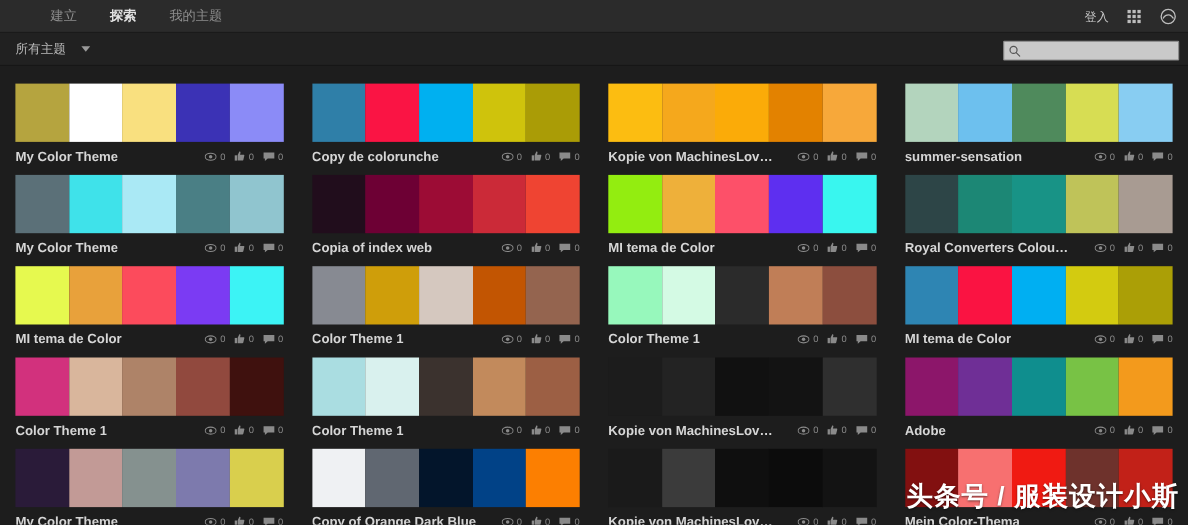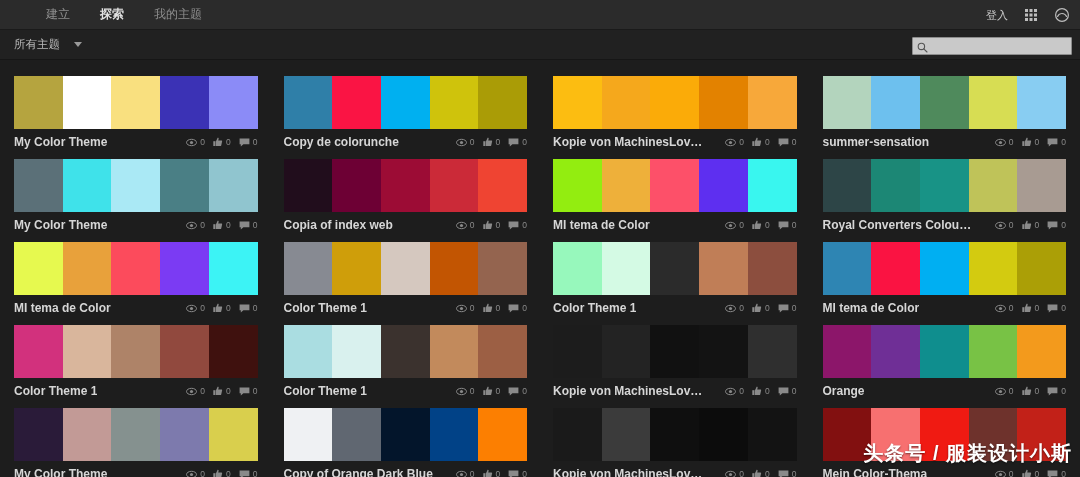--- a/index.html
+++ b/index.html
@@ -87,21 +87,21 @@
     max-width: 150px;
   }
   .stats { margin-left: auto; display: flex; align-items: center; gap: 8px; }
   .stat { display: flex; align-items: flex-end; gap: 3px; }
   .stat svg { display: block; }
   .stat-count { font-size: 8.5px; color: #8a8a8a; line-height: 9px; }
 
   
   .watermark {
     position: absolute; right: 8px; bottom: 10px;
-    font-size: 20px; color: #ffffff; font-weight: bold;
+    font-size: 24px; color: #ffffff; font-weight: bold;
     letter-spacing: 1px;
     text-shadow: 0 1px 2px rgba(0,0,0,.55);
     pointer-events: none; white-space: nowrap;
   }
 </style>
 </head>
 <body>
 
 <div class="topbar">
 
@@ -756,21 +756,21 @@
     </div>
     <div class="card">
       <div class="swatches">
         <div class="swatch" style="background:#8c166a"></div>
         <div class="swatch" style="background:#6f2f96"></div>
         <div class="swatch" style="background:#0f8e8e"></div>
         <div class="swatch" style="background:#78c245"></div>
         <div class="swatch" style="background:#f39a1c"></div>
       </div>
        <div class="card-meta">
-         <span class="card-title">Orange</span>
+         <span class="card-title">Adobe</span>
          <span class="stats">
            <span class="stat">
              <span>
               <svg width="11" height="9" viewBox="0 0 11 9">
                 <ellipse cx="5.5" cy="4.5" rx="5" ry="3.2" fill="none" stroke="#8a8a8a" stroke-width="1"></ellipse>
                 <circle cx="5.5" cy="4.5" r="1.6" fill="#8a8a8a"></circle>
               </svg>
             </span>
              <span class="stat-count">0</span>
            </span>

